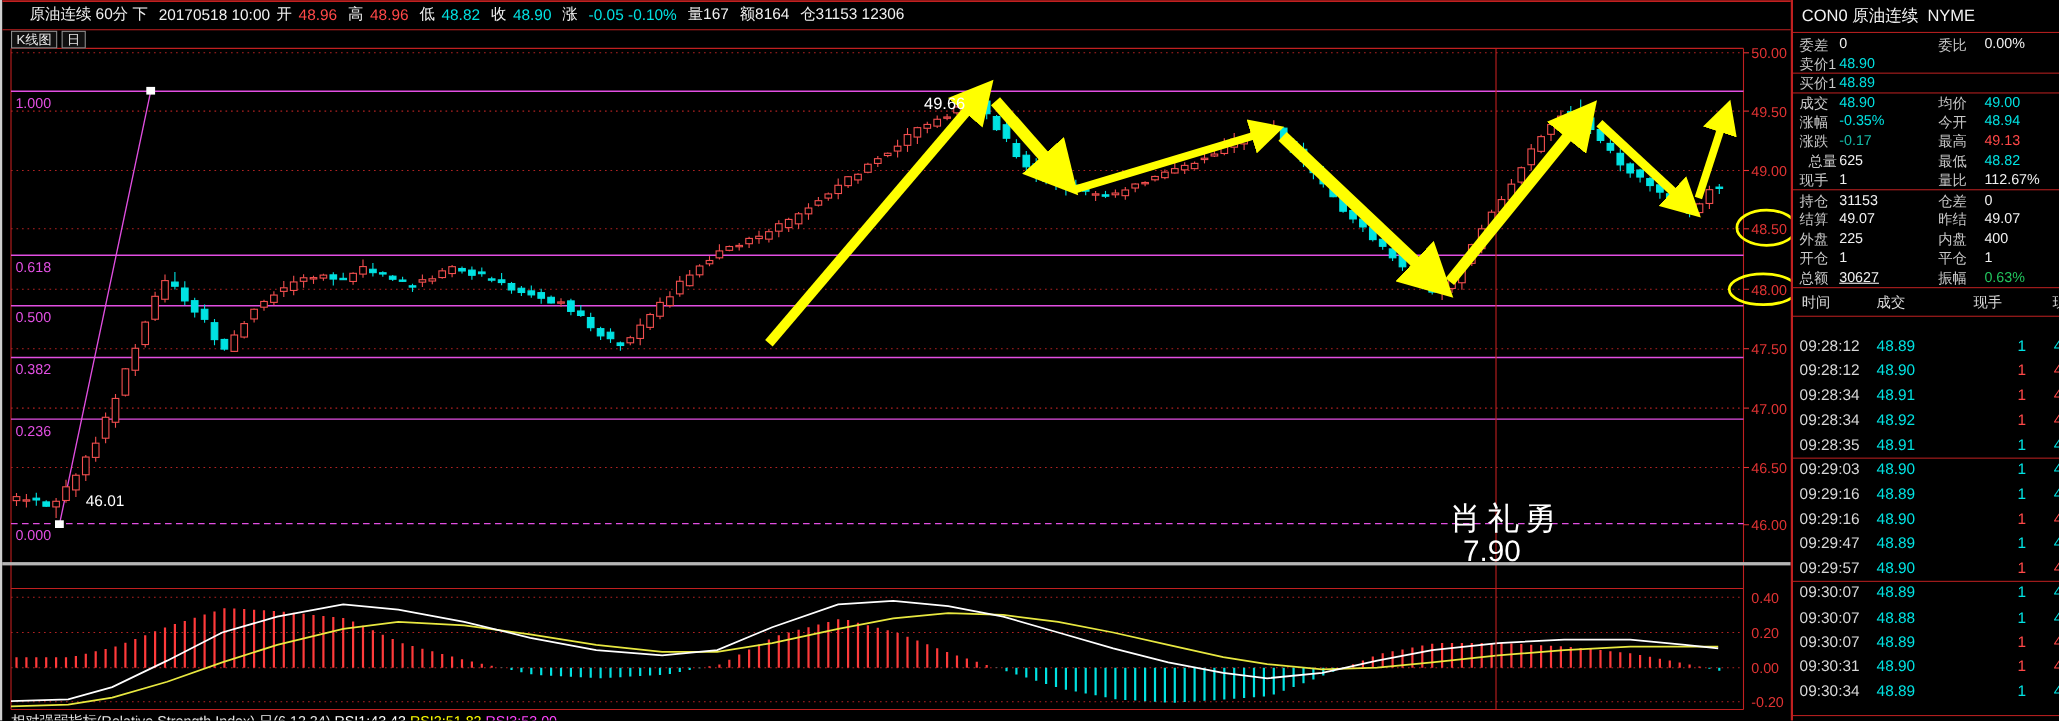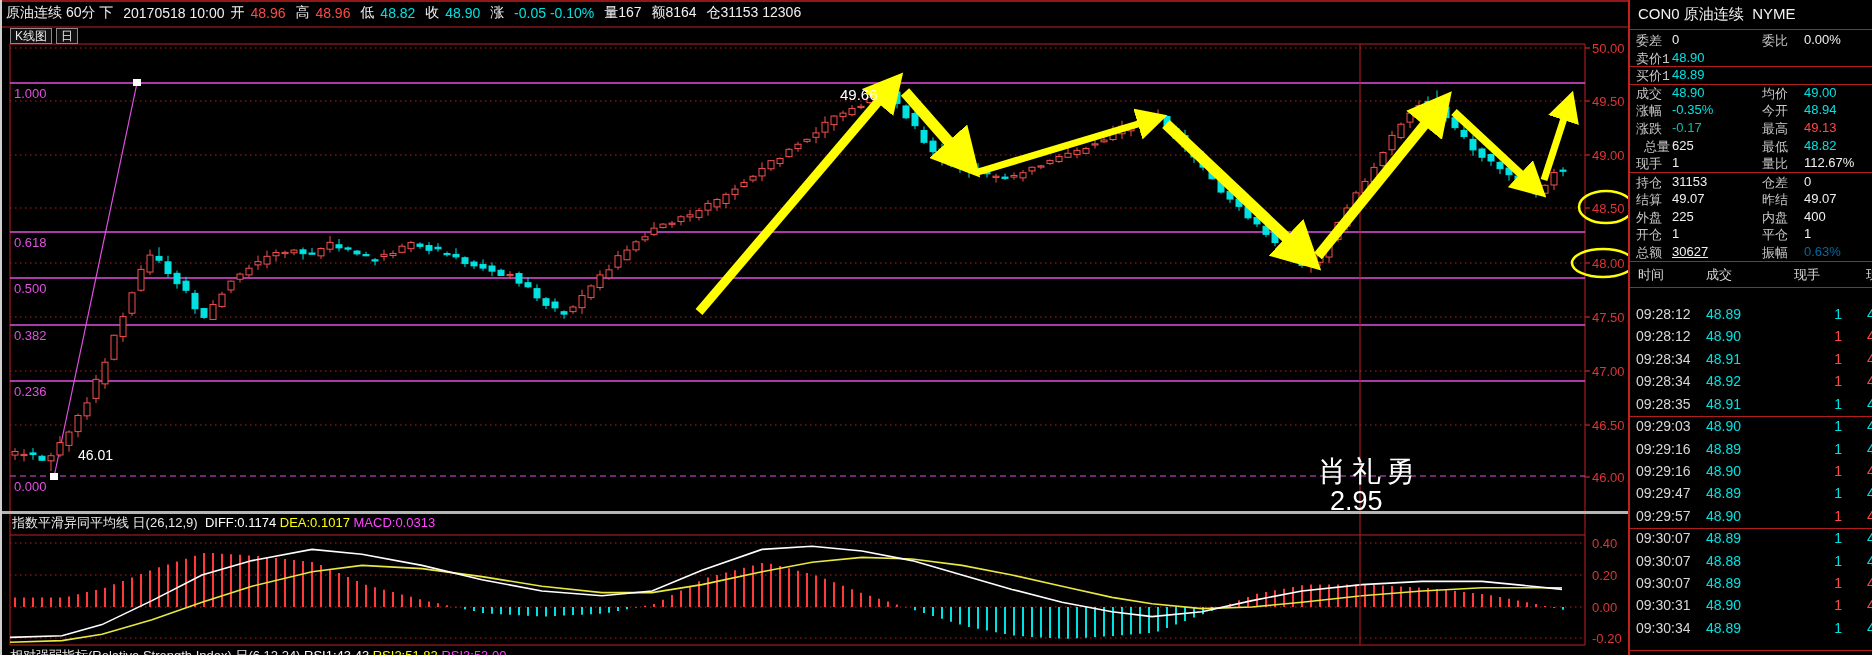--- a/index.html
+++ b/index.html
@@ -1,36 +1,36 @@
 <!DOCTYPE html>
 <html><head>
 <meta charset="utf-8">
 <style>
   html,body{margin:0;padding:0;background:#000;width:1872px;height:655px;overflow:hidden;
     font-family:"Liberation Sans",sans-serif;}
   #stage{position:absolute;left:0;top:0;width:1872px;height:655px;background:#000;
     border-left:2px solid #cfcfcf;box-sizing:border-box;}
   .topbar{position:absolute;left:0;top:0;width:1626px;height:26px;display:flex;align-items:center;
-    padding-left:4px;font-size:14px;white-space:pre;z-index:5;}
+    padding-left:25px;font-size:14px;white-space:pre;z-index:5;}
   .topbar span{margin-right:6px;}
   .tabrow{position:absolute;left:8px;top:28px;z-index:5;display:flex;gap:4px;}
   .tabbox{border:1px solid #8a8a8a;background:#101010;color:#e8e8e8;font-size:12px;
     padding:0 4px;line-height:14px;height:14px;}
   #chart-svg{position:absolute;left:0;top:0;z-index:1;}
   .splitter{position:absolute;left:0;top:511px;width:1626px;height:3px;background:#b5b5b5;z-index:6;}
   .macd-title{position:absolute;left:10px;top:514px;height:18px;font-size:13px;white-space:pre;z-index:7;}
   .rsi-strip{position:absolute;left:0px;top:647px;width:1626px;height:8px;overflow:hidden;z-index:7;}
   .rsi-inner{position:absolute;left:8px;top:0;font-size:13px;white-space:pre;}
   
   .panel{position:absolute;left:1626px;top:0;width:246px;height:655px;background:#000;
     border-left:2px solid #c02020;box-sizing:border-box;z-index:8;overflow:hidden;}
   .panel .title{position:absolute;left:8px;top:5px;font-size:15px;color:#f2f2f2;white-space:pre;}
   .hline{position:absolute;left:0;width:246px;height:0;border-top:1px solid #b01e1e;}
   .qrow{position:absolute;left:0;width:246px;height:17px;font-size:13px;}
-  .qrow .lb{position:absolute;color:#c8c8c8;font-family:Liberation Mono, monospace;}
+  .qrow .lb{position:absolute;color:#c8c8c8;}
   .qrow .v1{position:absolute;left:42px;}
   .qrow .lb2{position:absolute;left:132px;color:#c8c8c8;}
   .qrow .v2{position:absolute;left:174px;}
   .ts-head{position:absolute;left:0;width:246px;color:#d8d8d8;font-size:13px;}
   .ts-row{position:absolute;left:0;width:246px;height:20px;font-size:14px;}
   .ts-row .t{position:absolute;left:6px;color:#d8d8d8;}
   .ts-row .p{position:absolute;left:76px;}
   .ts-row .n{position:absolute;left:150px;width:62px;text-align:right;}
   .ts-row .x4{position:absolute;left:237px;}
   .wm1{position:absolute;left:1316px;top:452px;font-size:29px;letter-spacing:5px;color:#fff;z-index:4;}
@@ -640,24 +640,23 @@
   <div class="topbar" id="topbar"><span style="color: rgb(240, 240, 240);">原油连续 60分 下 </span><span style="color: rgb(240, 240, 240);">20170518 10:00</span><span style="color: rgb(240, 240, 240);">开</span><span style="color: rgb(255, 72, 72);">48.96 </span><span style="color: rgb(240, 240, 240);">高</span><span style="color: rgb(255, 72, 72);">48.96 </span><span style="color: rgb(240, 240, 240);">低</span><span style="color: rgb(0, 226, 226);">48.82 </span><span style="color: rgb(240, 240, 240);">收</span><span style="color: rgb(0, 226, 226);">48.90 </span><span style="color: rgb(240, 240, 240);">涨 </span><span style="color: rgb(0, 226, 226);">-0.05 -0.10% </span><span style="color: rgb(240, 240, 240);">量167 </span><span style="color: rgb(240, 240, 240);">额8164 </span><span style="color: rgb(240, 240, 240);">仓31153 12306</span></div>
 
   <div class="tabrow">
     <div class="tabbox">K线图</div>
     <div class="tabbox">日</div>
   </div>
 
   <div class="lbl4966">49.66</div>
   <div class="lbl4601">46.01</div>
   <div class="wm1">肖礼勇</div>
-  <div class="wm2">2.95</div>
+  <div class="wm2">7.90</div>
 
   <div class="splitter"></div>
-  <div class="macd-title" id="macd-title"><span style="color: rgb(232, 232, 232);">指数平滑异同平均线 日(26,12,9)  </span><span style="color: rgb(255, 255, 255);">DIFF:0.1174 </span><span style="color: rgb(255, 255, 0);">DEA:0.1017 </span><span style="color: rgb(255, 69, 255);">MACD:0.0313</span></div>
   <div class="rsi-strip">
     <div class="rsi-inner" id="rsi-title"><span style="color: rgb(232, 232, 232);">相对强弱指标(Relative Strength Index) 日(6,12,24) </span><span style="color: rgb(255, 255, 255);">RSI1:43.43 </span><span style="color: rgb(255, 255, 0);">RSI2:51.82 </span><span style="color: rgb(255, 69, 255);">RSI3:53.00</span></div>
   </div>
 
   <div class="panel" id="quote-panel">
     <div class="title">CON0 原油连续  NYME</div>
     <div id="qrows">
         <div class="qrow" style="top: 32px;">
           <span class="lb" style="left:6px">委差</span>
           <span class="v1" style="color: rgb(240, 240, 240);">0</span>
@@ -727,21 +726,21 @@
         <div class="qrow" style="top: 226px;">
           <span class="lb" style="left:6px">开仓</span>
           <span class="v1" style="color: rgb(240, 240, 240);">1</span>
           <span class="lb2">平仓</span>
           <span class="v2" style="color: rgb(240, 240, 240);">1</span>
         </div>
         <div class="qrow" style="top: 244px;">
           <span class="lb" style="left:6px">总额</span>
           <span class="v1" style="color: rgb(240, 240, 240); text-decoration: underline;">30627</span>
           <span class="lb2">振幅</span>
-          <span class="v2" style="color: #0369a1;">0.63%</span>
+          <span class="v2" style="color: #22c55e;">0.63%</span>
         </div>
         <div class="hline" style="top: 29px;"></div>
         <div class="hline" style="top: 66px;"></div>
         <div class="hline" style="top: 84px;"></div>
         <div class="hline" style="top: 172px;"></div>
         <div class="hline" style="top: 261px;"></div>
         <div class="hline" style="top: 287px;"></div>
       </div>
     <div id="ts-head">
         <span class="ts-head" style="left: 8px; top: 266px;">时间</span>

